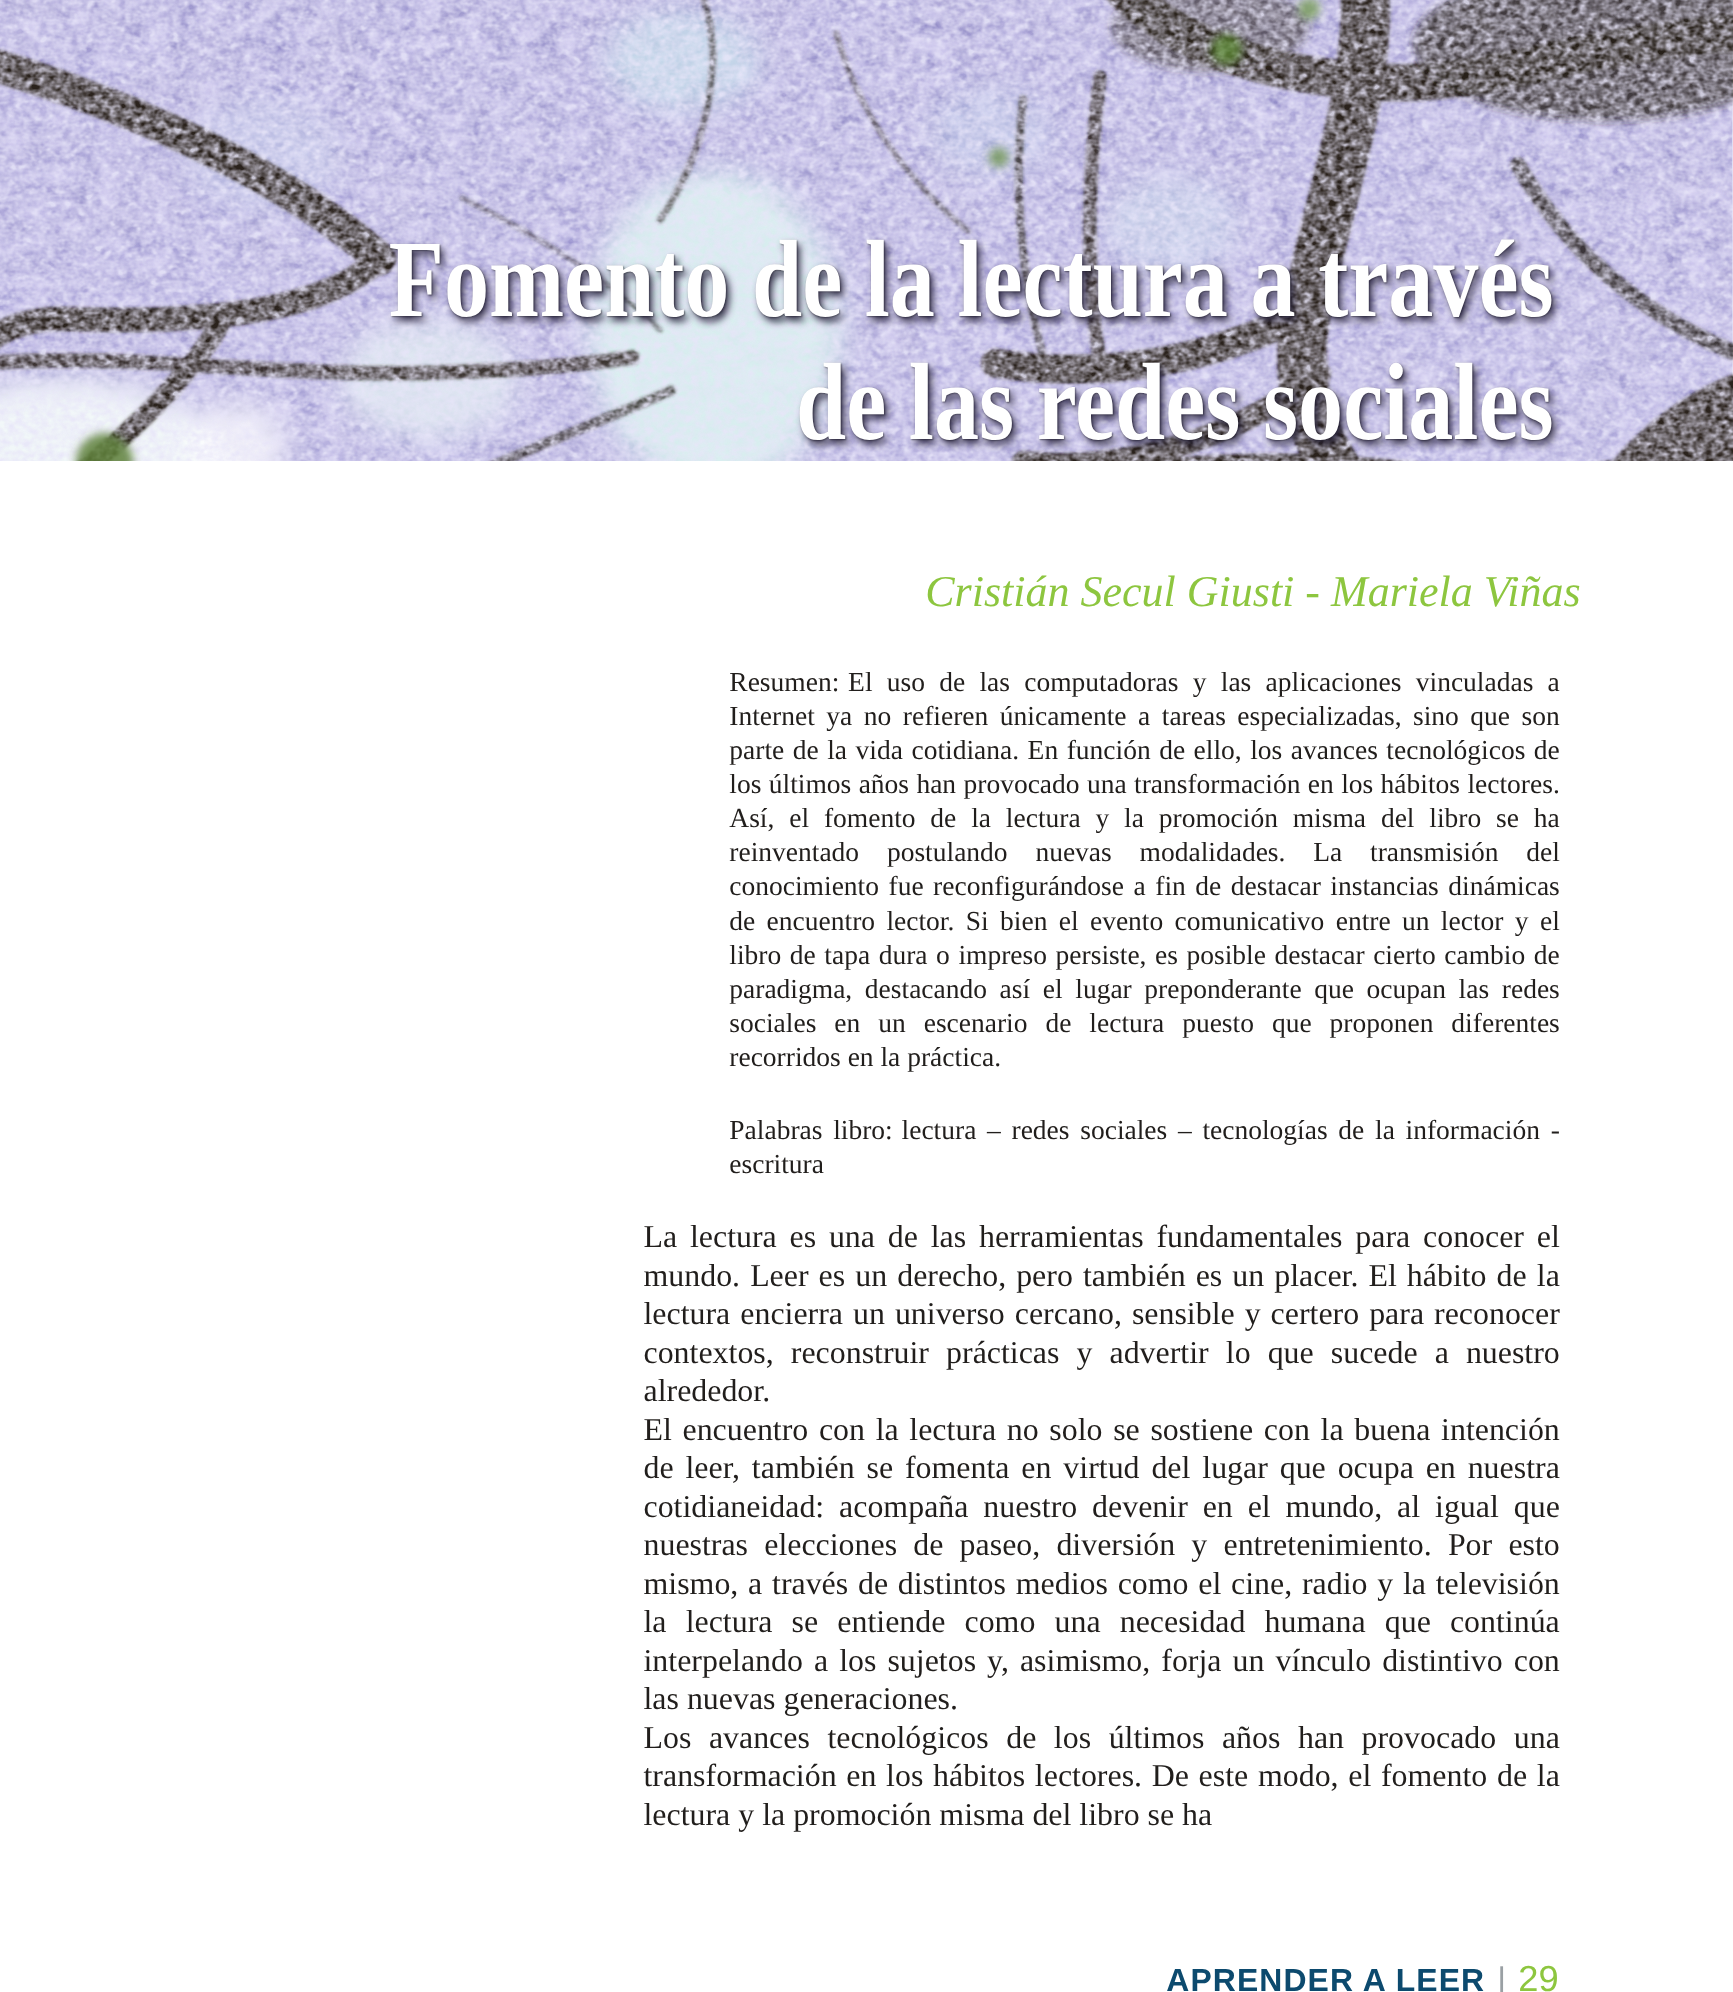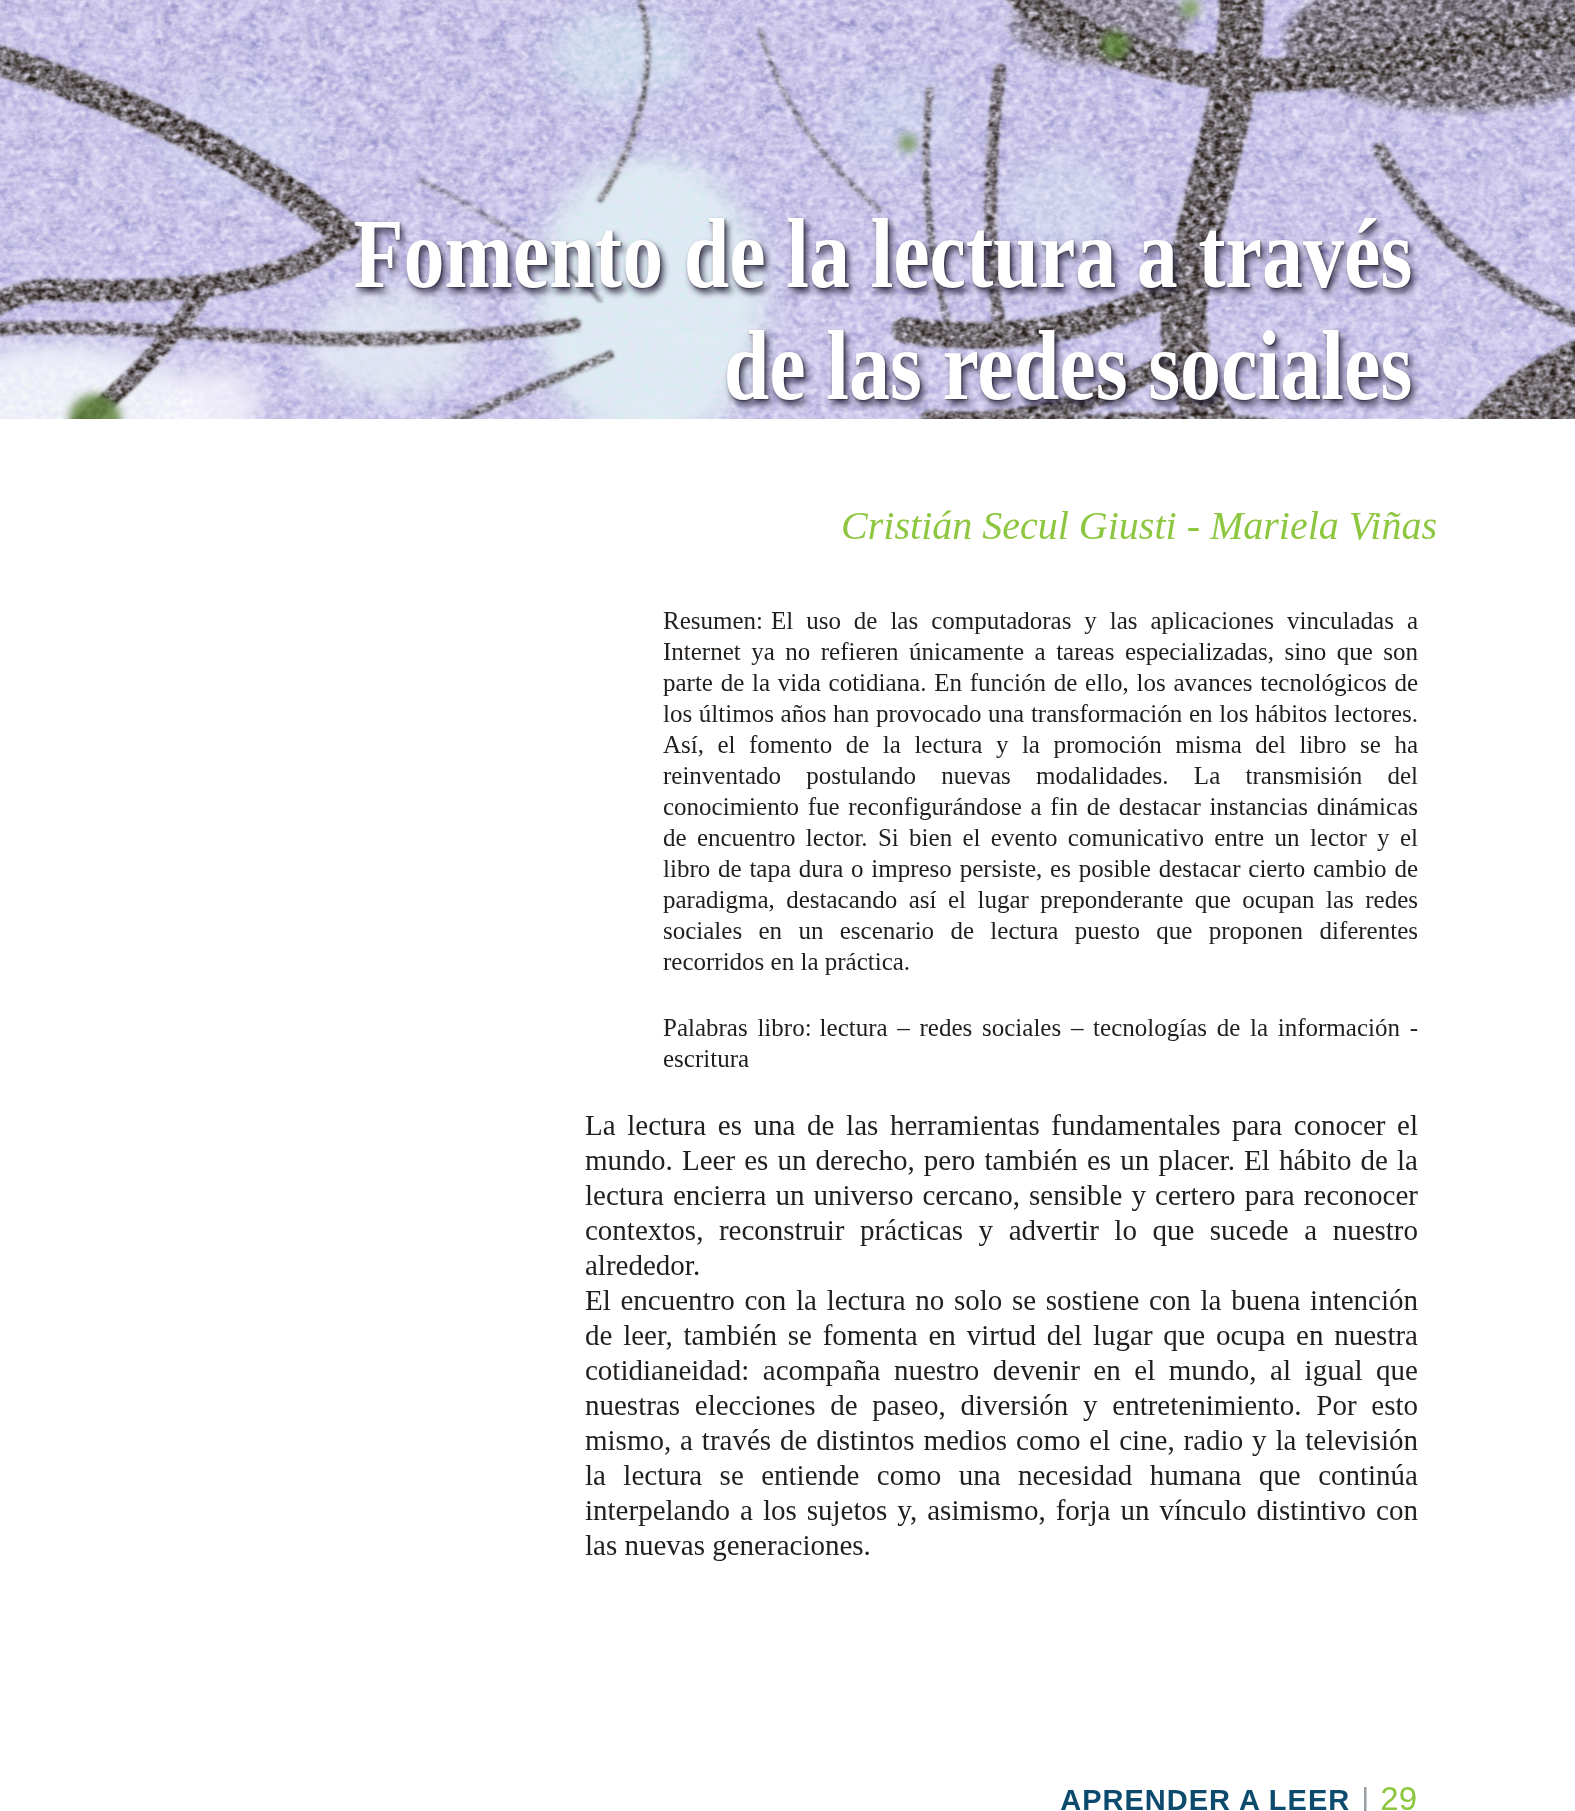--- a/index.html
+++ b/index.html
@@ -30,21 +30,21 @@
     line-height: 1.12;
     transform: scaleX(0.82);
     transform-origin: 100% 0;
     text-shadow: 4px 5px 7px rgba(35,30,55,0.85), 1px 1px 2px rgba(0,0,0,0.55);
     white-space: nowrap;
   }
 
   
   .byline {
     position: absolute;
-    top: 504px; right: 138px;
+    top: 516px; right: 138px;
     font-style: italic;
     font-size: 40px;
     line-height: 1.1;
     white-space: nowrap;
   }
 
   
   .abstract {
     position: absolute;
     left: 663px; top: 605px; width: 755px;
@@ -195,19 +195,20 @@
   <span class="runin-label">Resumen:</span><span>El uso de las computadoras y las aplicaciones vinculadas a Internet ya no refieren únicamente a tareas especializadas, sino que son parte de la vida cotidiana. En función de ello, los avances tecnológicos de los últimos años han provocado una transformación en los hábitos lectores. Así, el fomento de la lectura y la promoción misma del libro se ha reinventado postulando nuevas modalidades. La transmisión del conocimiento fue reconfigurándose a fin de destacar instancias dinámicas de encuentro lector. Si bien el evento comunicativo entre un lector y el libro de tapa dura o impreso persiste, es posible destacar cierto cambio de paradigma, destacando así el lugar preponderante que ocupan las redes sociales en un escenario de lectura puesto que proponen diferentes recorridos en la práctica.</span>
 </div>
 
 <div class="keywords">
   <span class="runin-label">Palabras libro:</span><span>lectura – redes sociales – tecnologías de la información - escritura</span>
 </div>
 
 <div class="body-text">
   <p>La lectura es una de las herramientas fundamentales para conocer el mundo. Leer es un derecho, pero también es un placer. El hábito de la lectura encierra un universo cercano, sensible y certero para reconocer contextos, reconstruir prácticas y advertir lo que sucede a nuestro alrededor.</p>
   <p>El encuentro con la lectura no solo se sostiene con la buena intención de leer, también se fomenta en virtud del lugar que ocupa en nuestra cotidianeidad: acompaña nuestro devenir en el mundo, al igual que nuestras elecciones de paseo, diversión y entretenimiento. Por esto mismo, a través de distintos medios como el cine, radio y la televisión la lectura se entiende como una necesidad humana que continúa interpelando a los sujetos y, asimismo, forja un vínculo distintivo con las nuevas generaciones.</p>
+  <p>Los avances tecnológicos de los últimos años han provocado una transformación en los hábitos lectores. De este modo, el fomento de la lectura y la promoción misma del libro se ha</p>
 </div>
 
 <div class="footer">
   <span class="footer-magazine" style="color: #0c4a6e;">APRENDER A LEER</span>
   <span class="footer-separator">|</span>
   <span class="footer-page-number" style="color: rgb(141, 198, 63);">29</span>
 </div>
 
 </body></html>

